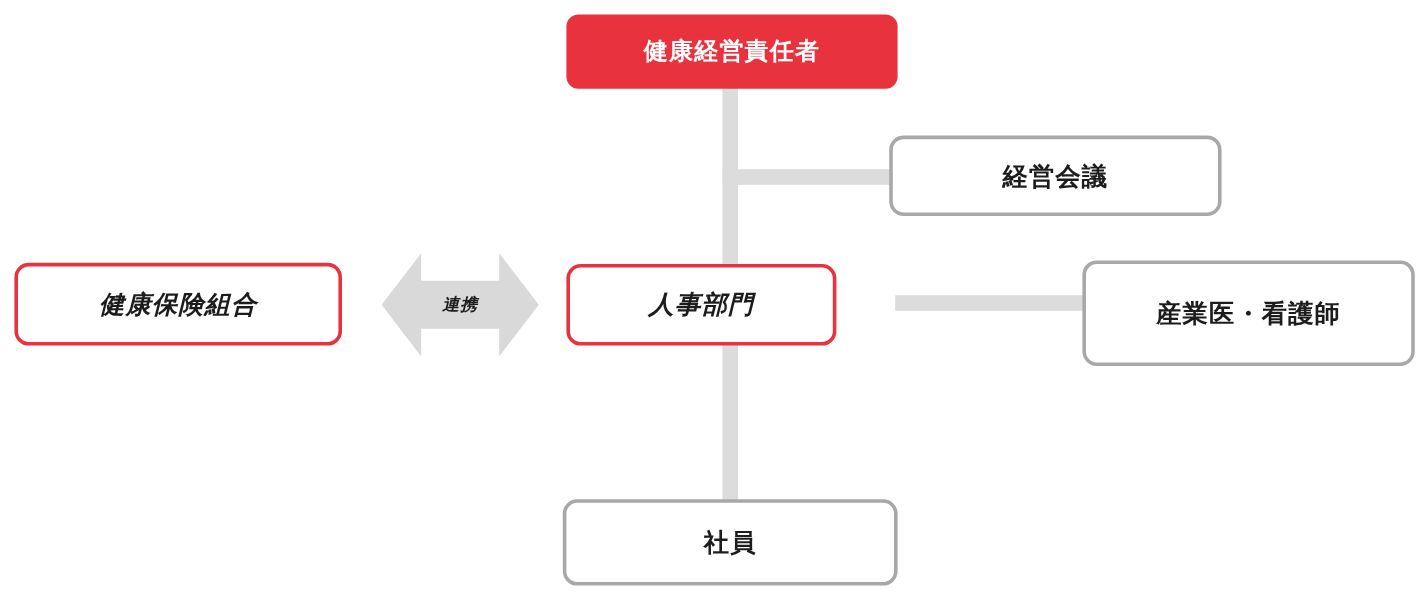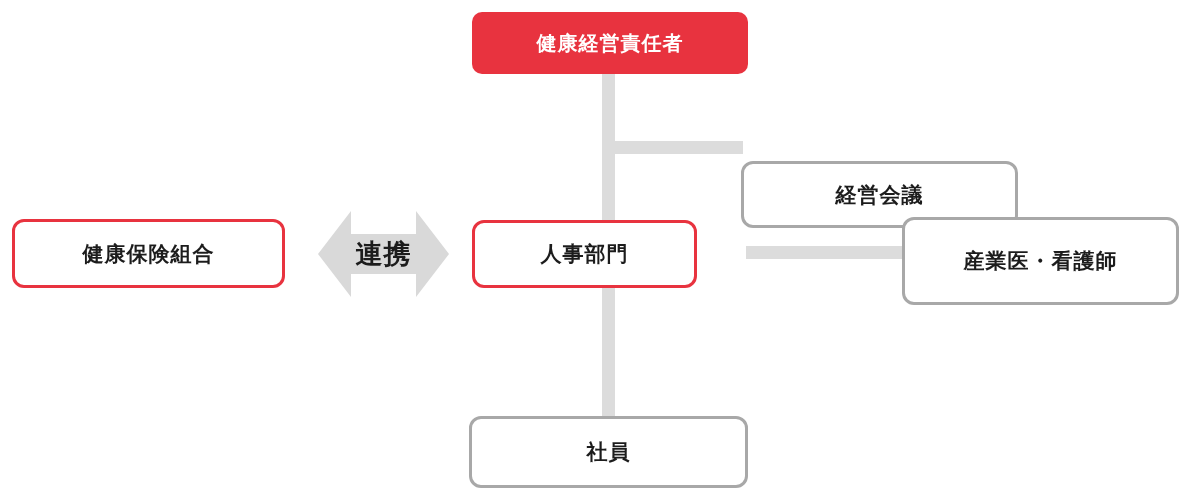--- a/index.html
+++ b/index.html
@@ -42,33 +42,34 @@
     color:var(--text-black);
     text-align:center;
   }
   .box.gray{
     border:3px solid var(--gray-border);
     border-radius:12px;
   }
   .box.red-outline{
     border:3px solid var(--red);
     border-radius:12px;
+    font-style:italic;
   }
   .box.red-fill{
     background:var(--red);
     color:#ffffff;
     border-radius:10px;
     flex-direction:column;
     line-height:1.35;
   }
   .box.red-fill .line1{font-size:20px;font-weight:bold;letter-spacing:1px;}
   .box.red-fill .line2{font-size:16px;font-weight:bold;letter-spacing:0;}
   
   #top-box        {left:472px; top:12px;  width:276px; height:62px;}
-  #meeting-box    {left:741px; top:113px; width:277px; height:67px;margin-top:48px;}
+  #meeting-box    {left:741px; top:113px; width:277px; height:67px;}
   #insurance-box  {left:12px;  top:219px; width:273px; height:69px;}
   #hr-box         {left:472px; top:220px; width:225px; height:68px;}
   #physician-box  {left:902px; top:217px; width:277px; height:88px;}
   #employees-box  {left:469px; top:416px; width:279px; height:72px;}
 
   #v-line-top     {left:602px; top:70px;  width:13px;  height:155px;}
   #h-branch       {left:602px; top:141px; width:141px; height:13px;}
   #v-line-bottom  {left:602px; top:286px; width:13px;  height:133px;}
   #h-line-right   {left:746px; top:246px; width:158px; height:13px;}
 
@@ -80,23 +81,24 @@
   }
   .arrow-wrap svg{display:block;width:100%;height:100%;}
   .arrow-wrap polygon{fill:var(--arrow-gray);}
   .arrow-label{
     position:absolute;
     left:0; top:0; right:0; bottom:0;
     display:flex;
     align-items:center;
     justify-content:center;
     font-weight:bold;
-    font-size:27px;
+    font-size:14px;
     letter-spacing:1px;
     color:var(--text-black);
+    font-style:italic;
   }
 </style>
 </head>
 <body>
 
 <div class="canvas">
 
   <div class="connector" id="v-line-top"></div>
   <div class="connector" id="h-branch"></div>
   <div class="connector" id="v-line-bottom"></div>

